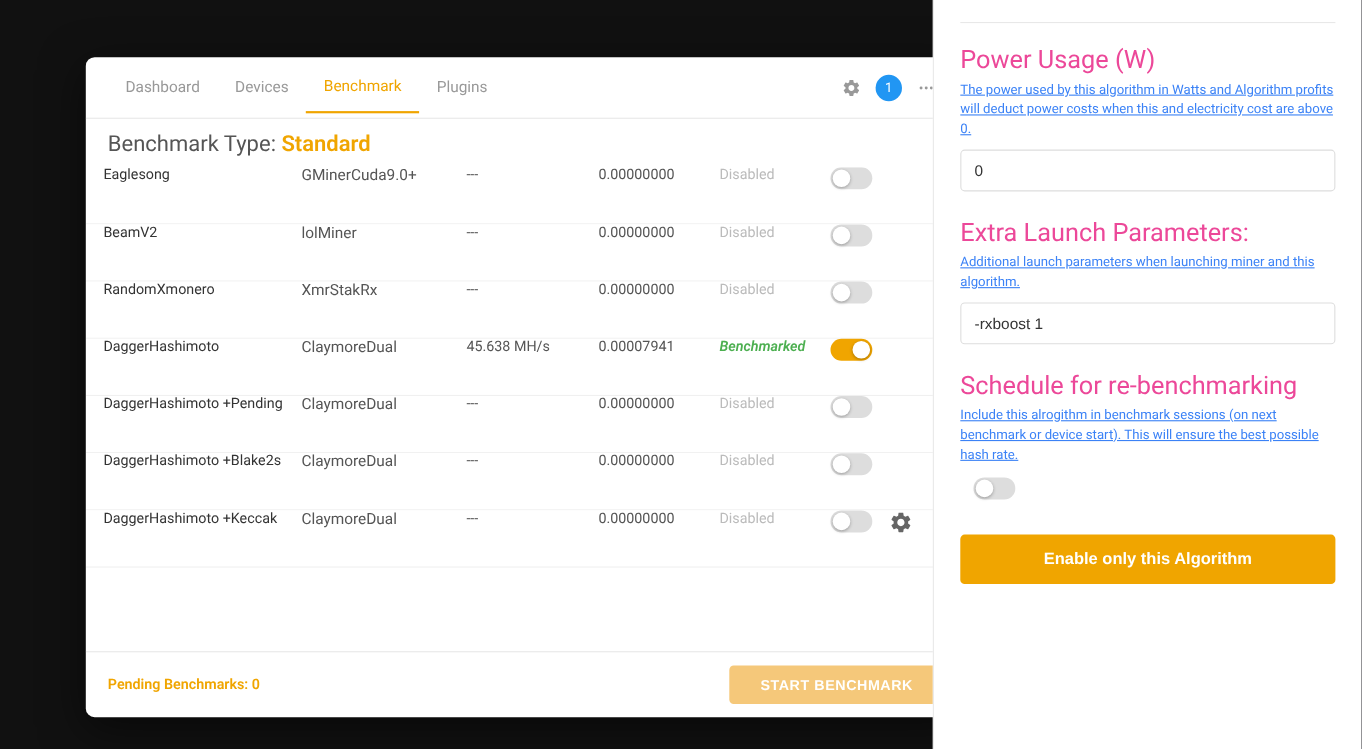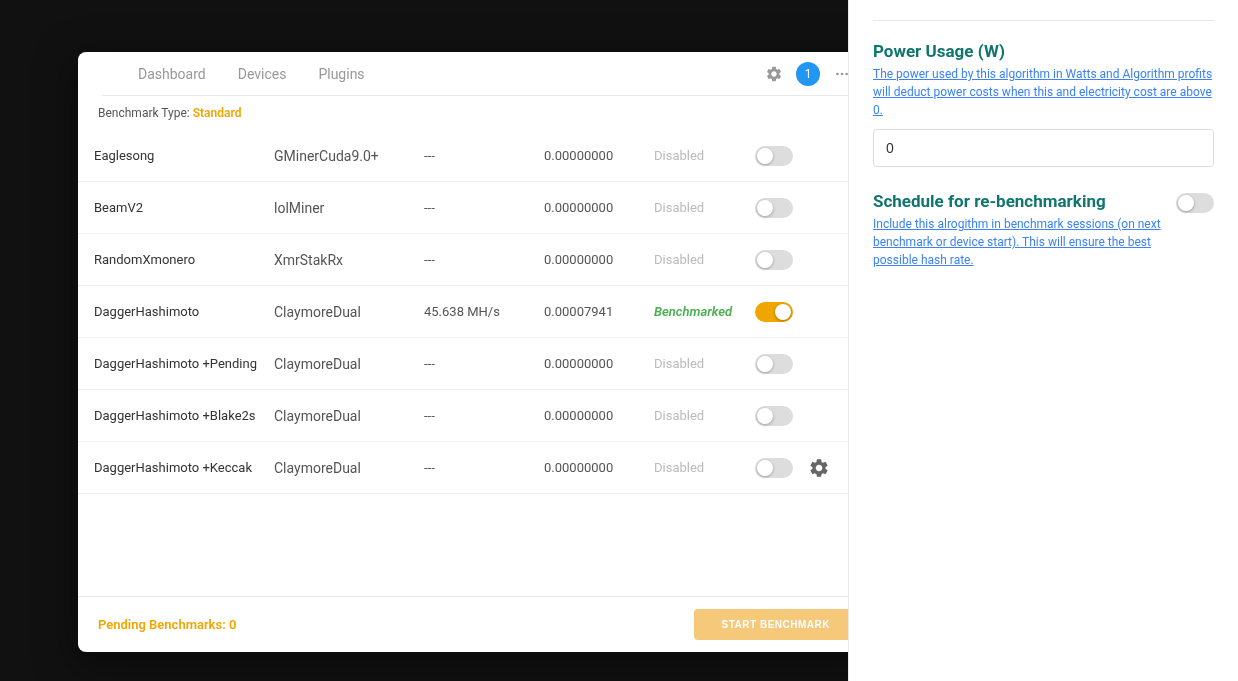--- a/index.html
+++ b/index.html
@@ -34,23 +34,22 @@
       display: flex;
       flex-direction: column;
     }
 
     
     .nav-bar {
       display: flex;
       align-items: center;
       padding: 0 20px;
       border-bottom: 1px solid #e8e8e8;
-      height: 44px;
+      height: 56px;
       flex-shrink: 0;
-      margin-left: 24px;
     }
 
     .nav-item {
       padding: 14px 16px;
       font-size: 14px;
       color: #999;
       cursor: pointer;
       position: relative;
     }
 
@@ -82,39 +81,39 @@
       display: flex;
       align-items: center;
       justify-content: center;
       cursor: pointer;
       margin-left: 6px;
     }
 
     
     .benchmark-type-row {
       padding: 10px 20px;
-      font-size: 12px;
+      font-size: 20px;
       color: #555;
       flex-shrink: 0;
     }
 
     .benchmark-type-value {
       color: #f0a500;
       font-weight: 600;
     }
 
     
     .algo-table {
       flex: 1;
       overflow-y: auto;
     }
 
     .algo-row {
       display: flex;
-      align-items: center;
+      align-items: flex-start;
       padding: 0 16px;
       height: 52px;
       border-bottom: 1px solid #f0f0f0;
       background: #fff;
     }
 
     .col-algo { width: 180px; font-size: 13px; color: #333; }
     .col-miner { width: 150px; font-size: 14px; color: #555; }
     .col-speed { width: 120px; font-size: 13px; color: #555; }
     .col-profit { width: 110px; font-size: 13px; color: #555; }
@@ -174,21 +173,21 @@
       font-weight: 600;
       flex: 1;
     }
 
     .start-btn {
       background: #f5c87a;
       color: white;
       border: none;
       border-radius: 4px;
       padding: 10px 28px;
-      font-size: 10px;
+      font-size: 13px;
       font-weight: 600;
       cursor: pointer;
       letter-spacing: 0.5px;
     }
 
     
     .right-panel {
       position: absolute;
       right: 0;
       top: 0;
@@ -198,23 +197,23 @@
       border-left: 1px solid #e8e8e8;
       padding: 20px 24px;
       overflow-y: auto;
     }
 
     .setting-section {
       margin-bottom: 24px;
     }
 
     .setting-title {
-      font-size: 17px;
-      font-weight: 700;
-      color: #0f766e;
+      font-size: 23px;
+      font-weight: 400;
+      color: #ec4899;
       margin-bottom: 4px;
     }
 
     .setting-desc {
       font-size: 12px;
       color: #3b82f6;
       line-height: 1.5;
       margin-bottom: 10px;
       text-decoration: underline;
     }
@@ -226,20 +225,21 @@
       padding: 10px 12px;
       font-size: 14px;
       color: #333;
       outline: none;
     }
 
     .setting-row {
       display: flex;
       align-items: flex-start;
       justify-content: flex-end;
+      flex-direction: column;
     }
 
     .setting-row-text { flex: 1; }
 
     .divider-line {
       border: none;
       border-top: 1px solid #e8e8e8;
       margin-bottom: 20px;
     }
 
@@ -264,20 +264,21 @@
 </head>
 <body>
 
 <div class="screen-wrapper">
 
   <div class="main-panel">
 
     <div class="nav-bar">
       <div class="nav-item">Dashboard</div>
       <div class="nav-item">Devices</div>
+      <div class="nav-item active">Benchmark</div>
       <div class="nav-item">Plugins</div>
       <div class="nav-spacer"></div>
       <div class="nav-icon-btn">
         <svg width="18" height="18" viewBox="0 0 24 24" fill="currentColor">
           <path d="M19.14,12.94c0.04-0.3,0.06-0.61,0.06-0.94c0-0.32-0.02-0.64-0.07-0.94l2.03-1.58c0.18-0.14,0.23-0.41,0.12-0.61 l-1.92-3.32c-0.12-0.22-0.37-0.29-0.59-0.22l-2.39,0.96c-0.5-0.38-1.03-0.7-1.62-0.94L14.4,2.81c-0.04-0.24-0.24-0.41-0.48-0.41 h-3.84c-0.24,0-0.43,0.17-0.47,0.41L9.25,5.35C8.66,5.59,8.12,5.92,7.63,6.29L5.24,5.33c-0.22-0.08-0.47,0-0.59,0.22L2.74,8.87 C2.62,9.08,2.66,9.34,2.86,9.48l2.03,1.58C4.84,11.36,4.8,11.69,4.8,12s0.02,0.64,0.07,0.94l-2.03,1.58 c-0.18,0.14-0.23,0.41-0.12,0.61l1.92,3.32c0.12,0.22,0.37,0.29,0.59,0.22l2.39-0.96c0.5,0.38,1.03,0.7,1.62,0.94l0.36,2.54 c0.05,0.24,0.24,0.41,0.48,0.41h3.84c0.24,0,0.44-0.17,0.47-0.41l0.36-2.54c0.59-0.24,1.13-0.56,1.62-0.94l2.39,0.96 c0.22,0.08,0.47,0,0.59-0.22l1.92-3.32c0.12-0.22,0.07-0.47-0.12-0.61L19.14,12.94z M12,15.6c-1.98,0-3.6-1.62-3.6-3.6 s1.62-3.6,3.6-3.6s3.6,1.62,3.6,3.6S13.98,15.6,12,15.6z"></path>
         </svg>
       </div>
       <div class="nav-badge">1</div>
       <div class="nav-icon-btn">
         <svg width="16" height="16" viewBox="0 0 24 24" fill="currentColor">
@@ -391,31 +392,37 @@
     <hr class="divider-line">
 
     
     <div class="setting-section">
       <div class="setting-title">Power Usage (W)</div>
       <div class="setting-desc">The power used by this algorithm in Watts and Algorithm profits will deduct power costs when this and electricity cost are above 0.</div>
       <input class="setting-input" type="text" value="0" style="">
     </div>
 
     
+    <div class="setting-section">
+      <div class="setting-title">Extra Launch Parameters:</div>
+      <div class="setting-desc">Additional launch parameters when launching miner and this algorithm.</div>
+      <input class="setting-input" type="text" value="-rxboost 1" style="">
+    </div>
 
     
     <div class="setting-section">
       <div class="setting-row">
         <div class="setting-row-text">
           <div class="setting-title">Schedule for re-benchmarking</div>
           <div class="setting-desc">Include this alrogithm in benchmark sessions (on next benchmark or device start). This will ensure the best possible hash rate.</div>
         </div>
         <div style="margin-left: 12px; margin-top: 2px;">
           <div class="toggle off"></div>
         </div>
       </div>
     </div>
 
     
+    <button class="enable-btn">Enable only this Algorithm</button>
 
   </div>
 
 </div>
 
 </body></html>

